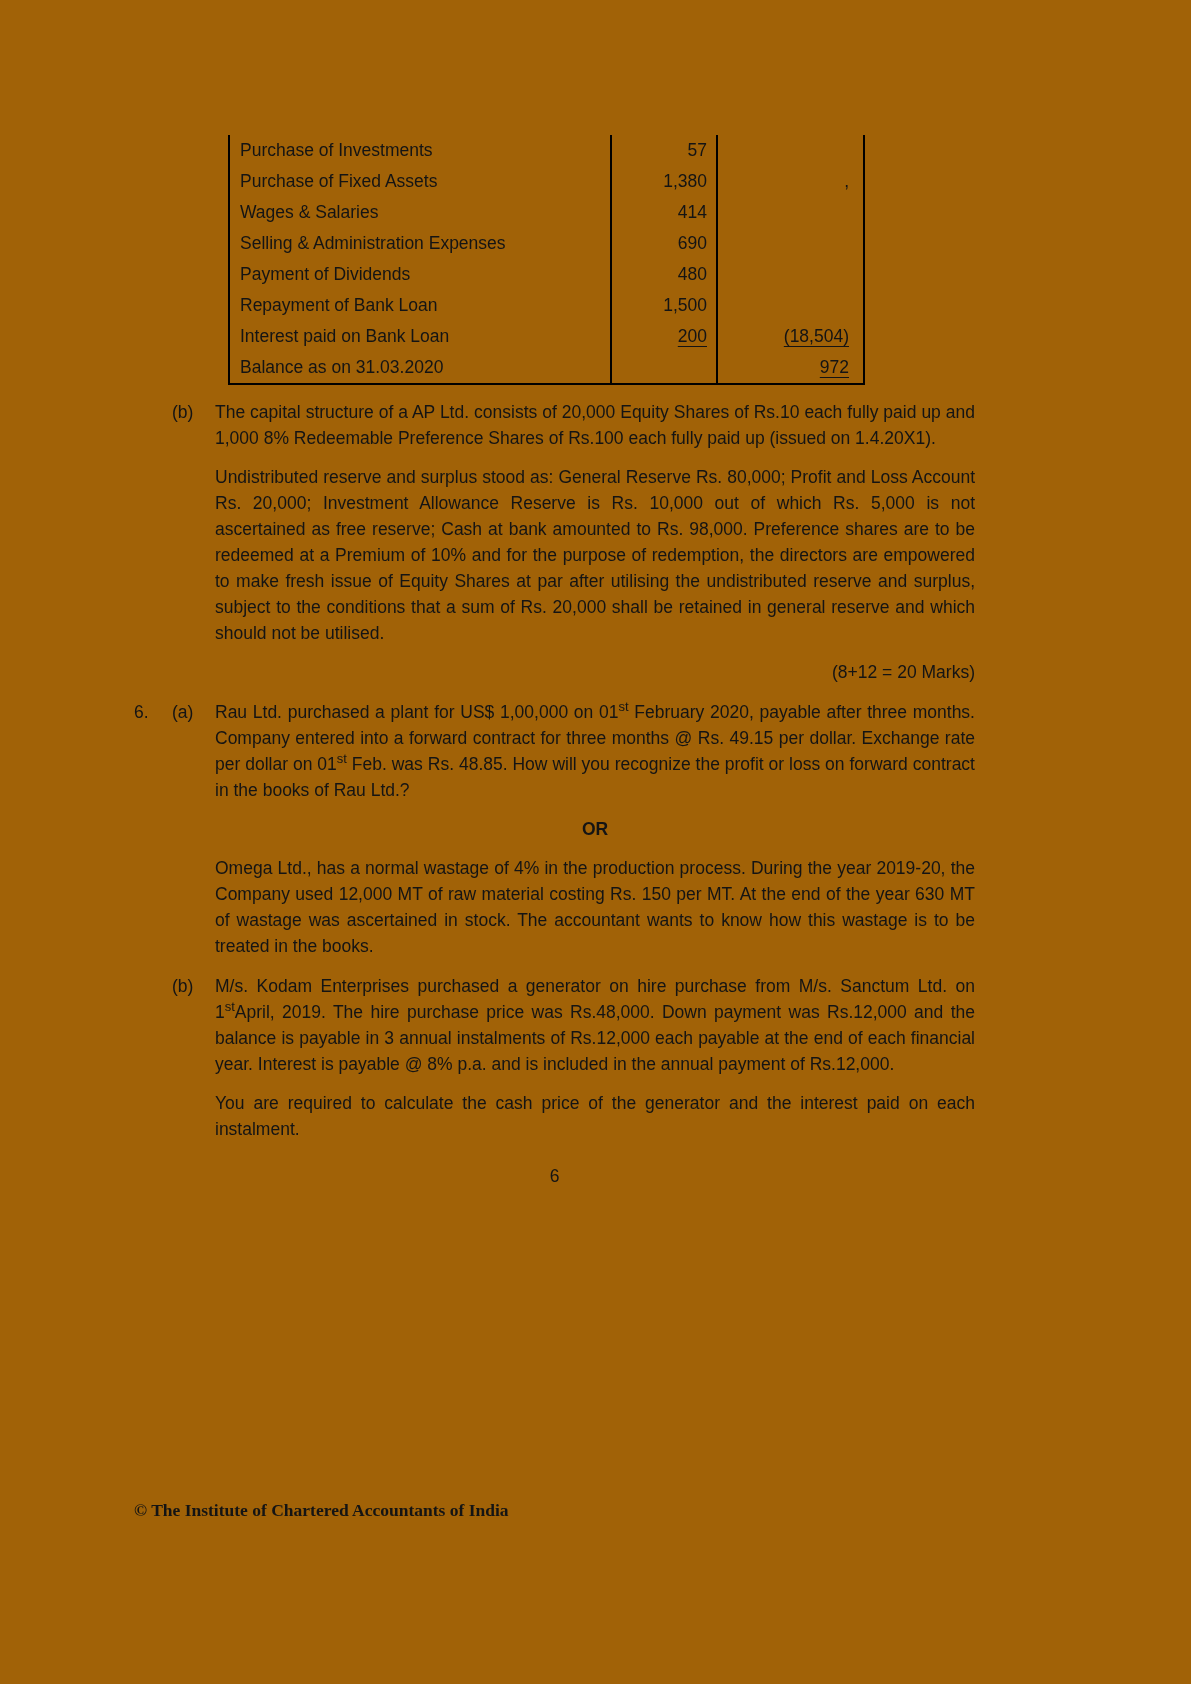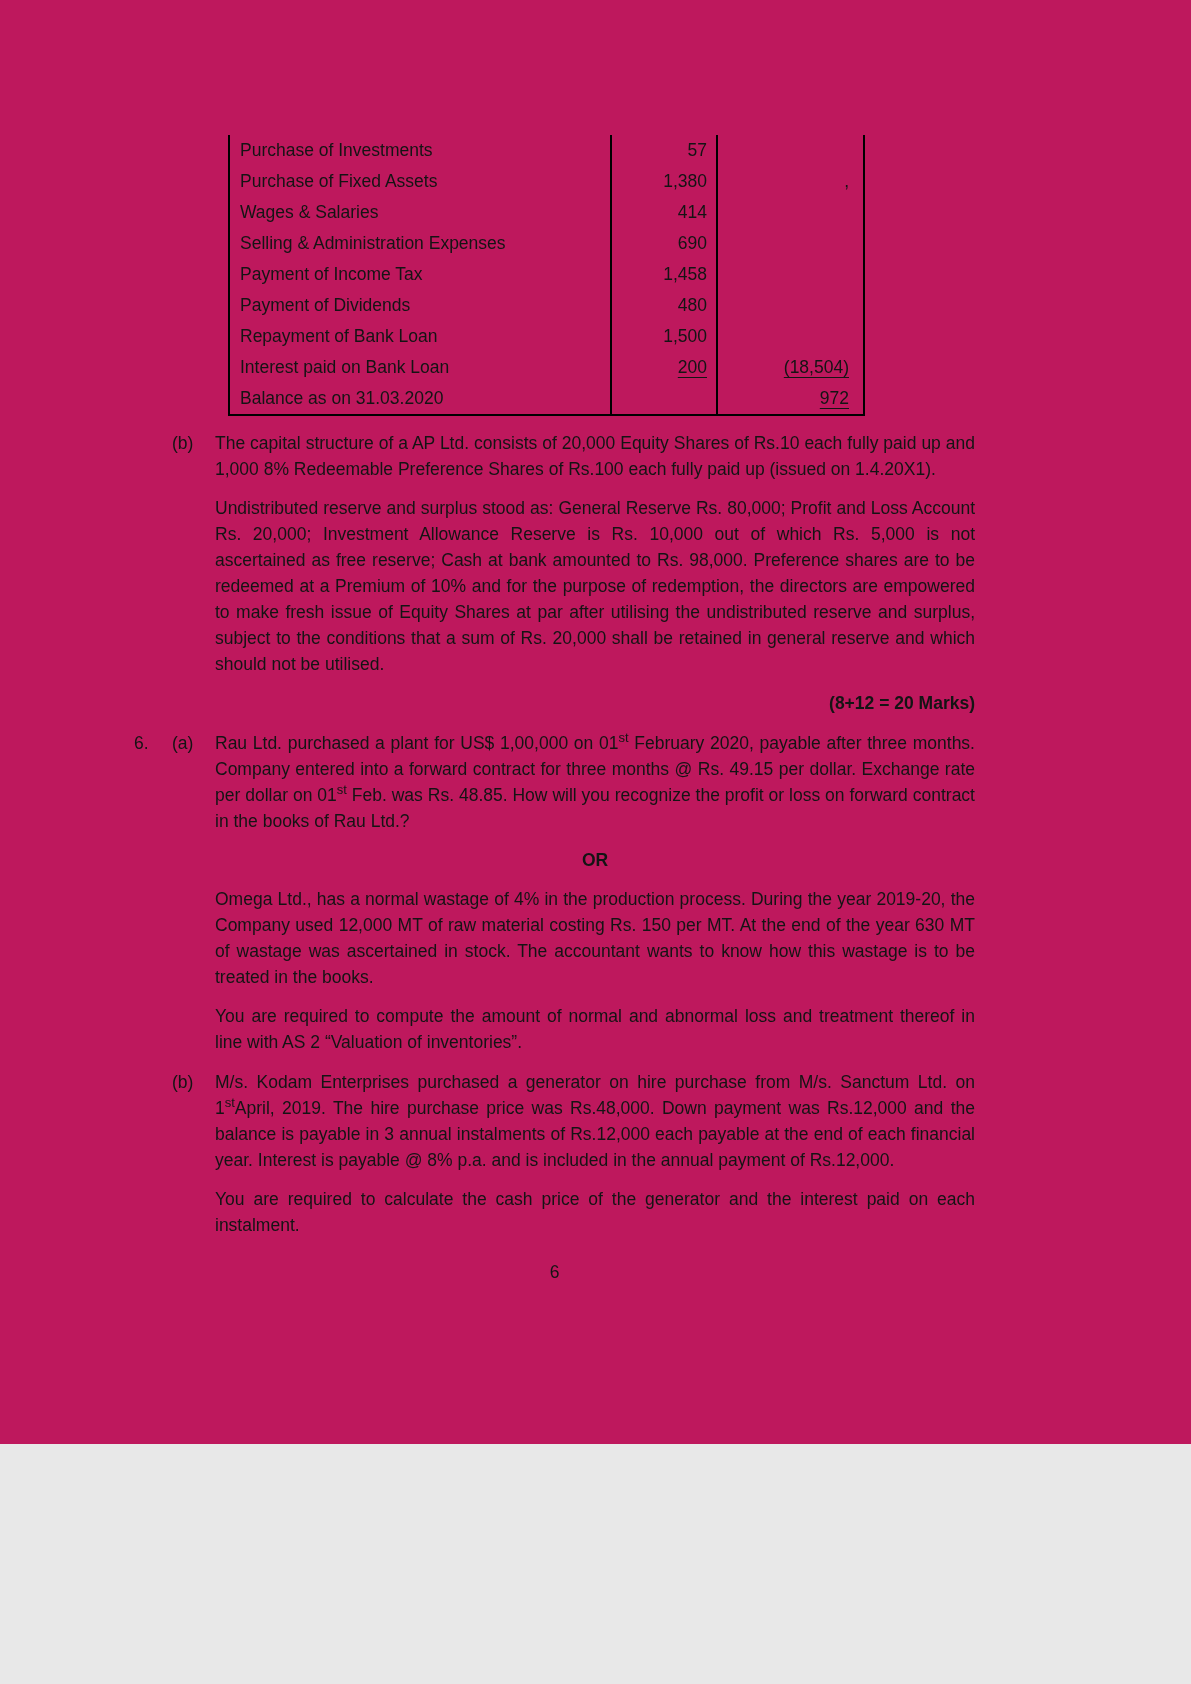--- a/index.html
+++ b/index.html
@@ -1,39 +1,39 @@
 <!DOCTYPE html>
 <html><head>
 <meta charset="utf-8">
 <style>
   * { margin:0; padding:0; box-sizing:border-box; }
   html,body { background:#e8e8e8; }
   .page {
-    width:1191px; height:1444px; background:#be185d; position:relative;
+    width:1191px; height:1684px; background:#a16207; position:relative;
     font-family:"Liberation Sans", sans-serif; color:#141414; margin:0 auto;
     overflow:hidden;
   }
   .content { position:absolute; left:134px; top:135px; width:841px; }
 
   
   .doc-table { margin-left:94px; width:637px; border-bottom:2px solid #000; font-size:17.5px; }
   .t-row { display:flex; height:31px; border-left:2px solid #000; border-right:2px solid #000; }
   .t-label { width:382px; padding-left:10px; border-right:2px solid #000; display:flex; align-items:center; }
   .t-amt   { width:106px; padding-right:9px; border-right:2px solid #000; display:flex; align-items:center; justify-content:flex-end; }
   .t-total { flex:1; padding-right:14px; display:flex; align-items:center; justify-content:flex-end; }
   .u { text-decoration:underline; text-underline-offset:4px; }
 
   
   .qrow { display:flex; margin-top:14px; }
   .cell-num { width:38px; font-size:17.5px; line-height:26px; }
   .cell-sub { width:43px; font-size:17.5px; line-height:26px; }
   .cell-text { flex:1; }
   .para { font-size:17.5px; line-height:26px; text-align:justify; margin-bottom:13px; }
   .para:last-child { margin-bottom:0; }
-  .marks { font-size:17.5px; line-height:26px; font-weight:bold; text-align:right; margin-top:3px; }
+  .marks { font-size:17.5px; line-height:26px; font-weight:normal; text-align:right; margin-top:3px; }
   .or-line { font-size:17.5px; line-height:26px; font-weight:bold; text-align:center; margin:13px 0; }
   .sup { font-size:13px; vertical-align:super; line-height:0; }
 
   .page-number { text-align:center; font-size:17.5px; margin-top:24px; }
 
   .footer {
     position:absolute; left:134px; top:1500px;
     font-family:"Liberation Serif", serif; font-weight:bold; font-size:17.5px;
   }
 </style>
@@ -55,25 +55,20 @@
         <div class="t-total">,</div>
       </div>
       <div class="t-row">
         <div class="t-label">Wages &amp; Salaries</div>
         <div class="t-amt">414</div>
         <div class="t-total"></div>
       </div>
       <div class="t-row">
         <div class="t-label">Selling &amp; Administration Expenses</div>
         <div class="t-amt">690</div>
-        <div class="t-total"></div>
-      </div>
-      <div class="t-row">
-        <div class="t-label">Payment of Income Tax</div>
-        <div class="t-amt">1,458</div>
         <div class="t-total"></div>
       </div>
       <div class="t-row">
         <div class="t-label">Payment of Dividends</div>
         <div class="t-amt">480</div>
         <div class="t-total"></div>
       </div>
       <div class="t-row">
         <div class="t-label">Repayment of Bank Loan</div>
         <div class="t-amt">1,500</div>
@@ -101,21 +96,20 @@
       </div>
     </div>
 
     <div class="qrow">
       <div class="cell-num">6.</div>
       <div class="cell-sub">(a)</div>
       <div class="cell-text">
         <p class="para"><span>Rau Ltd. purchased a plant for US$ 1,00,000 on 01</span><span class="sup">st</span><span> February 2020, payable after three months. Company entered into a forward contract for three months @ Rs. 49.15 per dollar. Exchange rate per dollar on 01</span><span class="sup">st</span><span> Feb. was Rs. 48.85. How will you recognize the profit or loss on forward contract in the books of Rau Ltd.?</span></p>
         <div class="or-line">OR</div>
         <p class="para">Omega Ltd., has a normal wastage of 4% in the production process. During the year 2019-20, the Company used 12,000 MT of raw material costing Rs. 150 per MT. At the end of the year 630 MT of wastage was ascertained in stock. The accountant wants to know how this wastage is to be treated in the books.</p>
-        <p class="para">You are required to compute the amount of normal and abnormal loss and treatment thereof in line with AS 2 “Valuation of inventories”.</p>
       </div>
     </div>
 
     <div class="qrow">
       <div class="cell-num"></div>
       <div class="cell-sub">(b)</div>
       <div class="cell-text">
         <p class="para"><span>M/s. Kodam Enterprises purchased a generator on hire purchase from M/s. Sanctum Ltd. on 1</span><span class="sup">st</span><span>April, 2019. The hire purchase price was Rs.48,000. Down payment was Rs.12,000 and the balance is payable in 3 annual instalments of Rs.12,000 each payable at the end of each financial year. Interest is payable @ 8% p.a. and is included in the annual payment of Rs.12,000.</span></p>
         <p class="para">You are required to calculate the cash price of the generator and the interest paid on each instalment.</p>
       </div>

